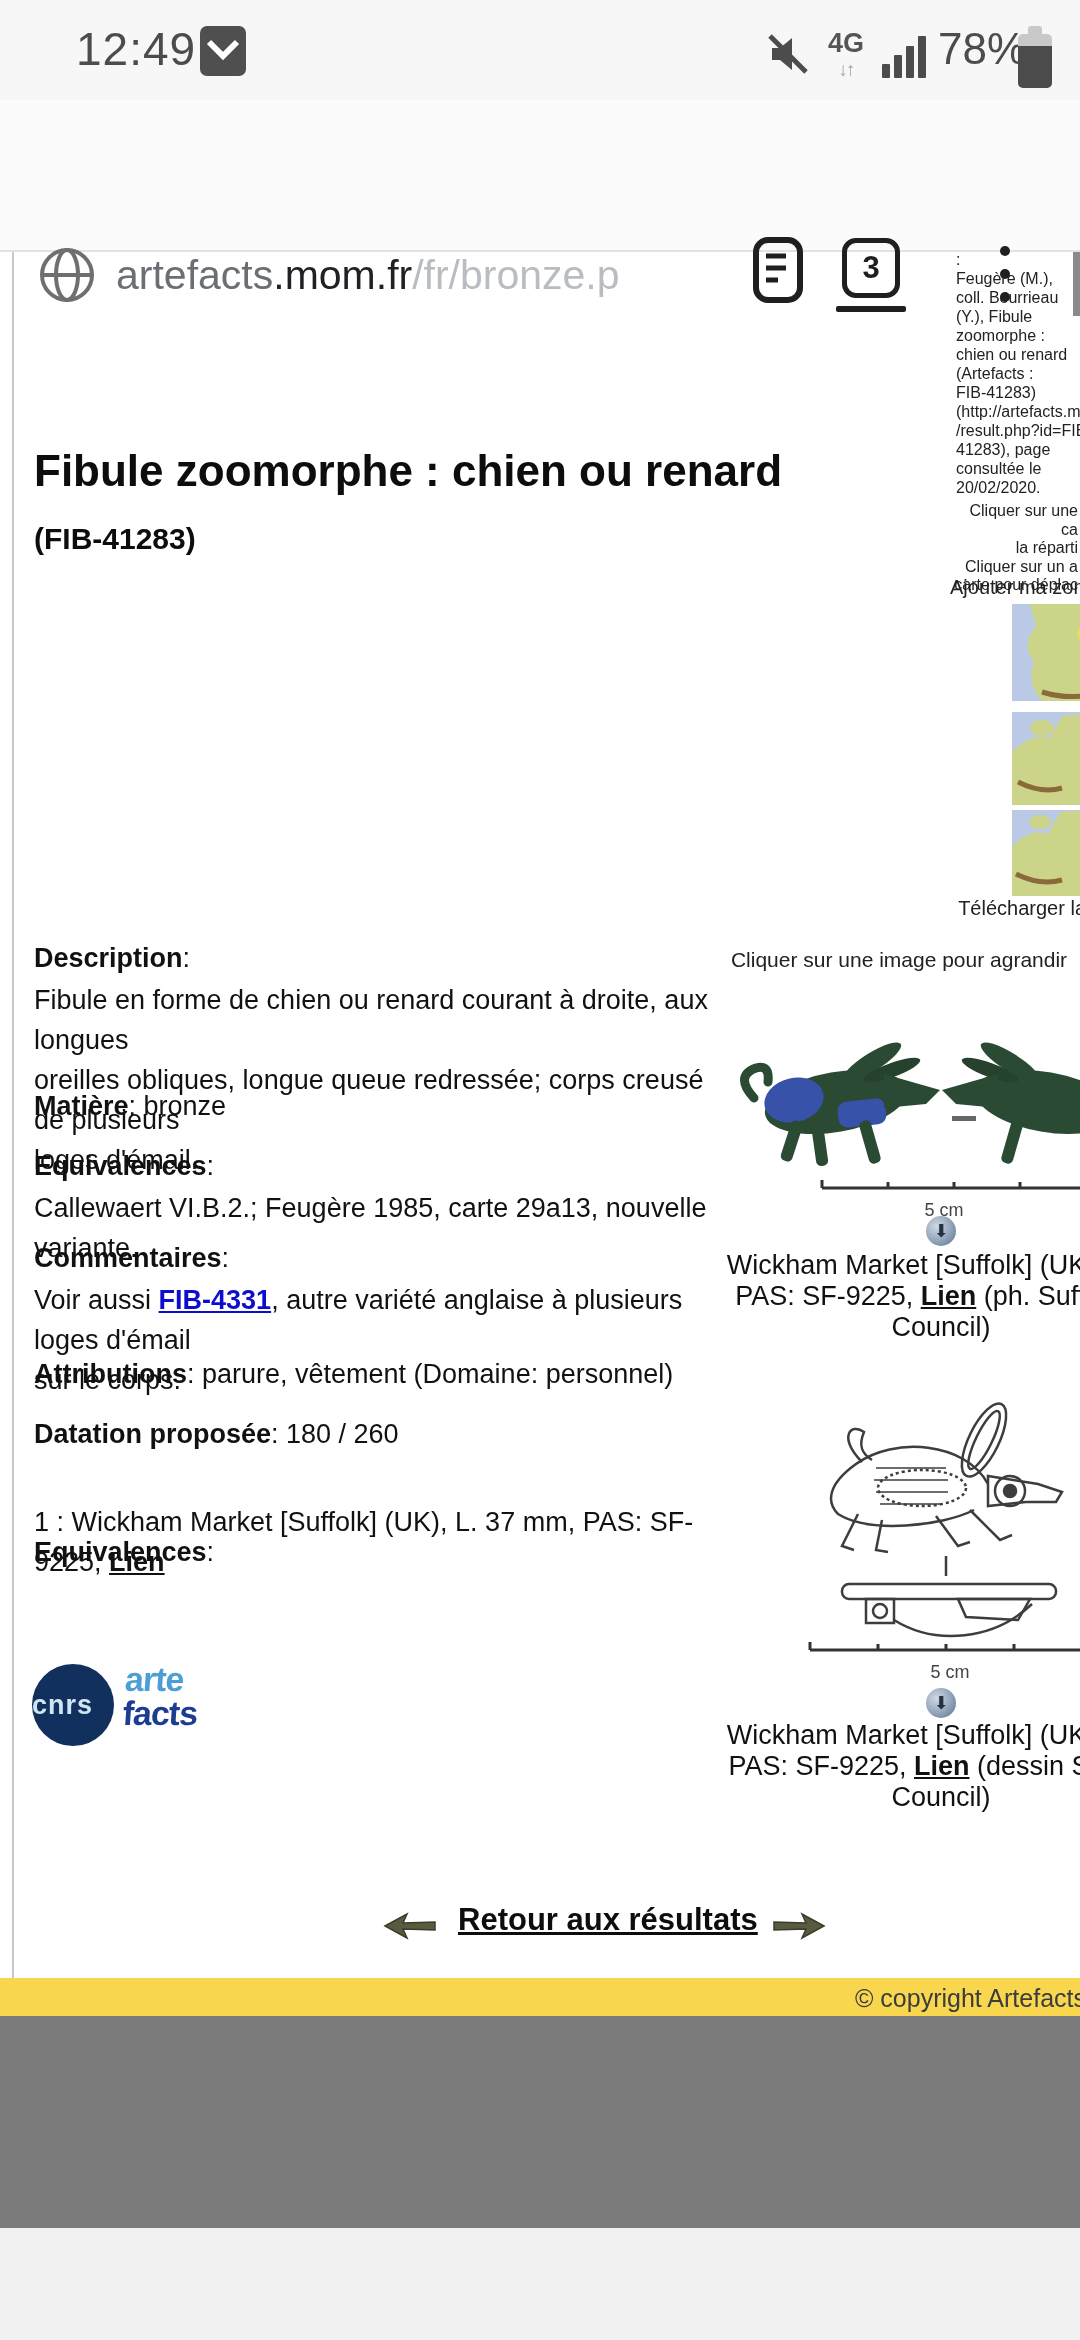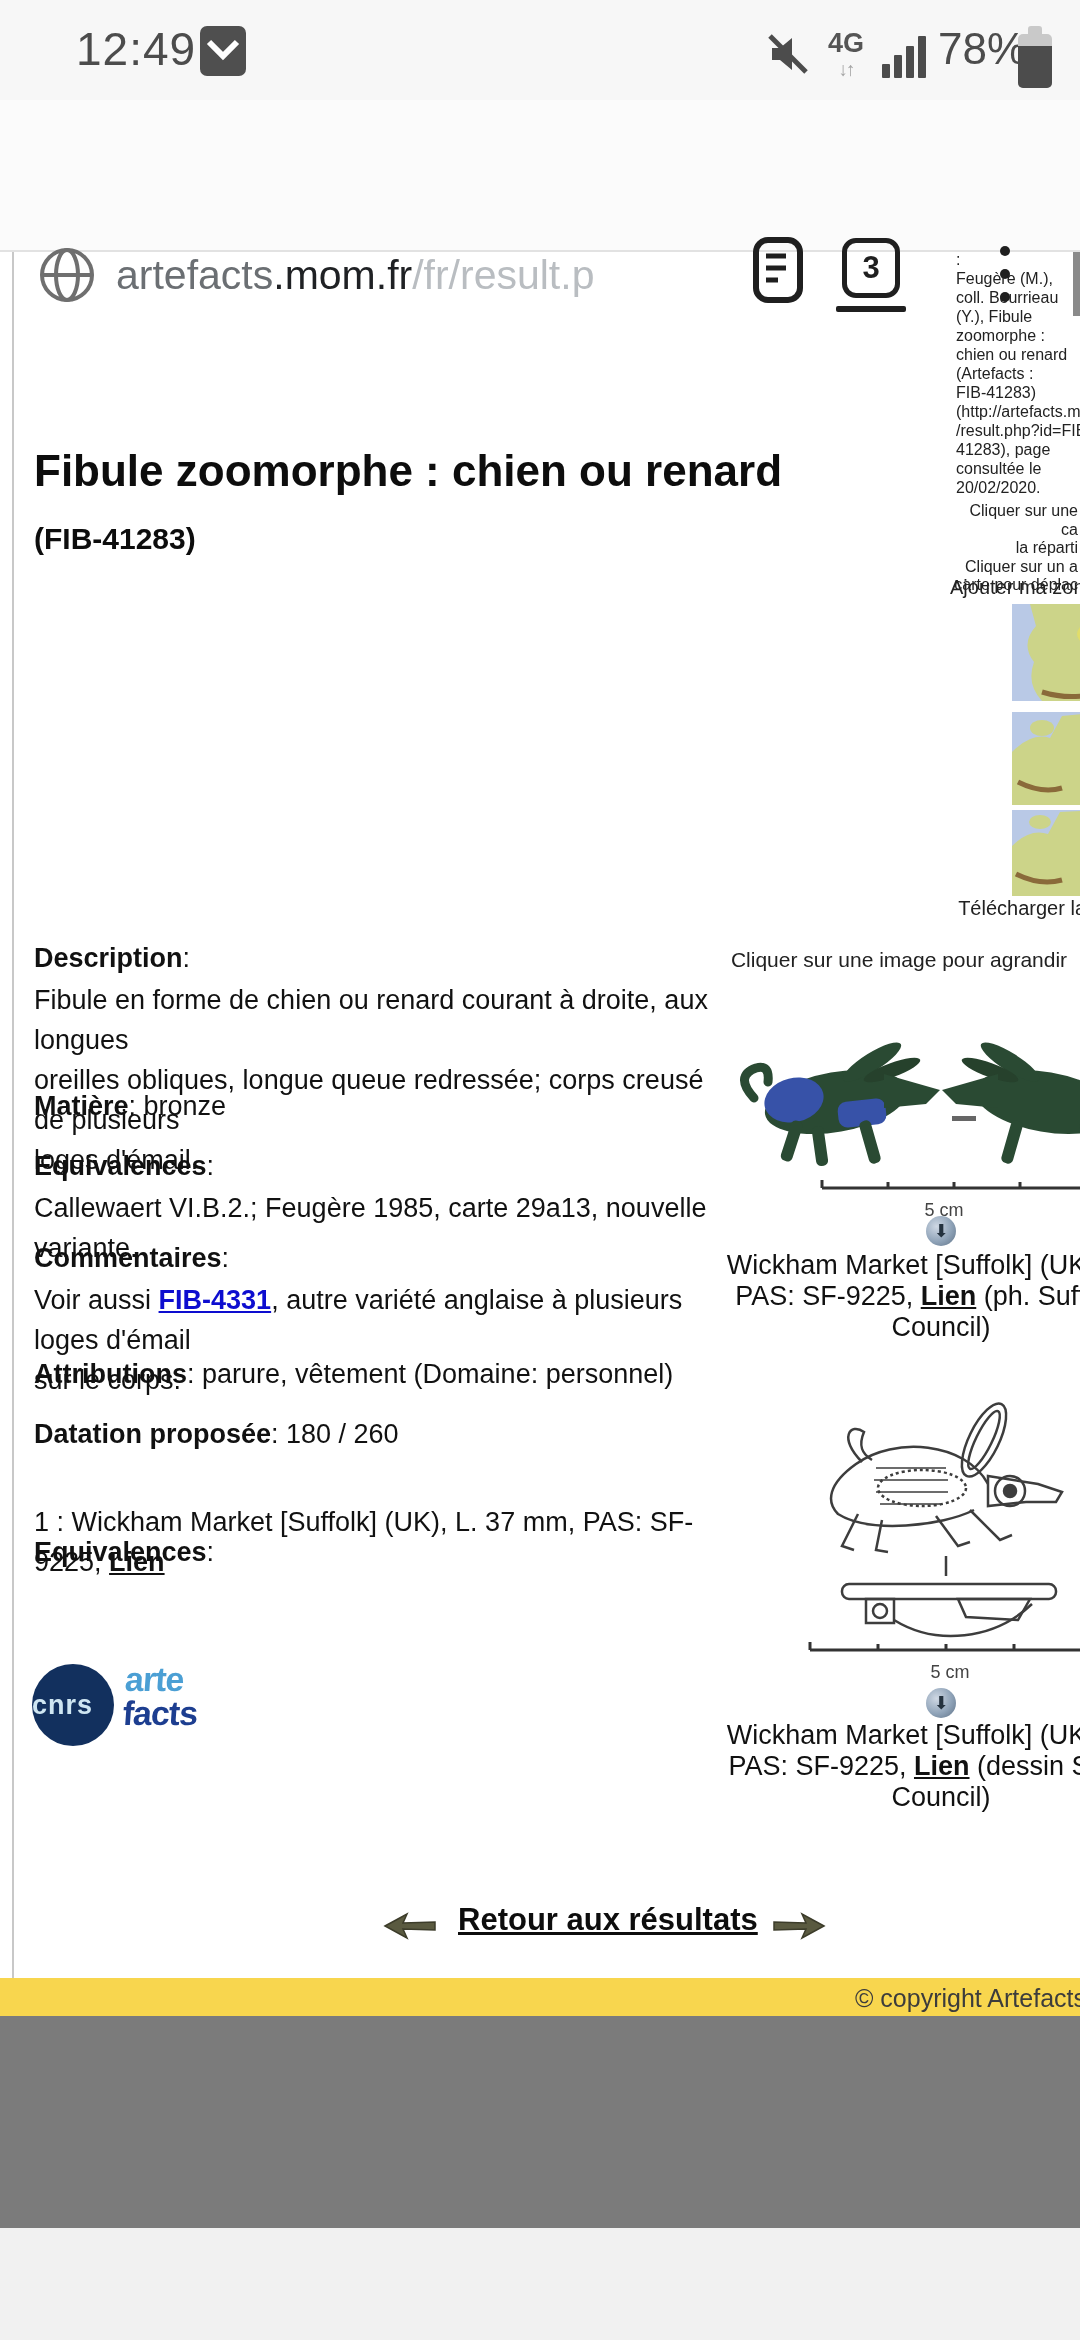--- a/index.html
+++ b/index.html
@@ -140,21 +140,21 @@
 
   <div id="url-bar" class="abs">
     <div id="globe-icon" class="abs">
       <svg width="58" height="58" viewBox="0 0 58 58" fill="none" stroke="#6f6f6f" stroke-width="4">
         <circle cx="29" cy="29" r="25"></circle>
         <ellipse cx="29" cy="29" rx="11" ry="25"></ellipse>
         <line x1="4" y1="29" x2="54" y2="29"></line>
       </svg>
     </div>
     <div id="url-text" class="abs">
-      <span class="u-host">artefacts</span><span class="u-dom">.mom.fr</span><span class="u-path">/fr/result.p</span>
+      <span class="u-host">artefacts</span><span class="u-dom">.mom.fr</span><span class="u-path">/fr/bronze.p</span>
     </div>
     <div id="reader-icon" class="abs">
       <svg width="52" height="68" viewBox="0 0 52 68">
         <rect x="4" y="4" width="44" height="60" rx="12" fill="none" stroke="#1f1f1f" stroke-width="6"></rect>
         <line x1="14" y1="20" x2="34" y2="20" stroke="#1f1f1f" stroke-width="5"></line>
         <line x1="14" y1="32" x2="34" y2="32" stroke="#1f1f1f" stroke-width="5"></line>
         <line x1="14" y1="44" x2="26" y2="44" stroke="#1f1f1f" stroke-width="5"></line>
       </svg>
     </div>
     <div id="tab-btn" class="abs">

